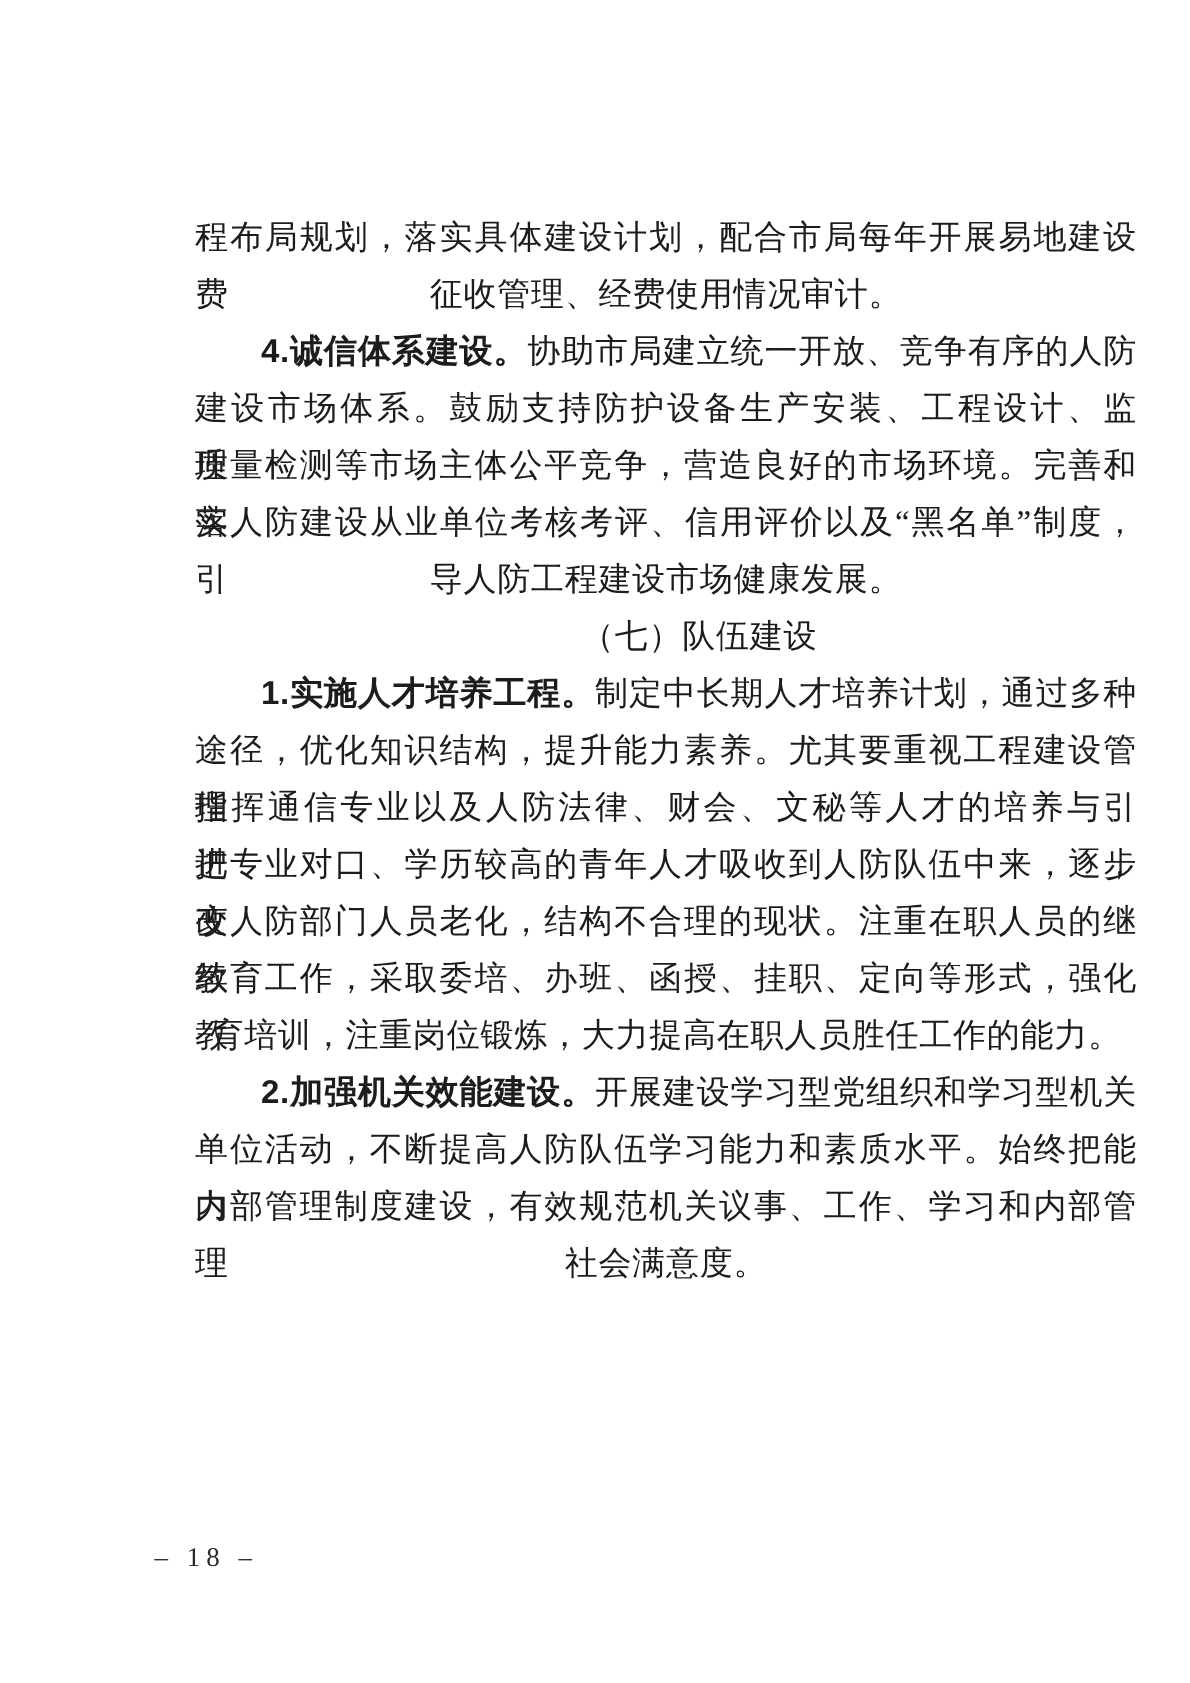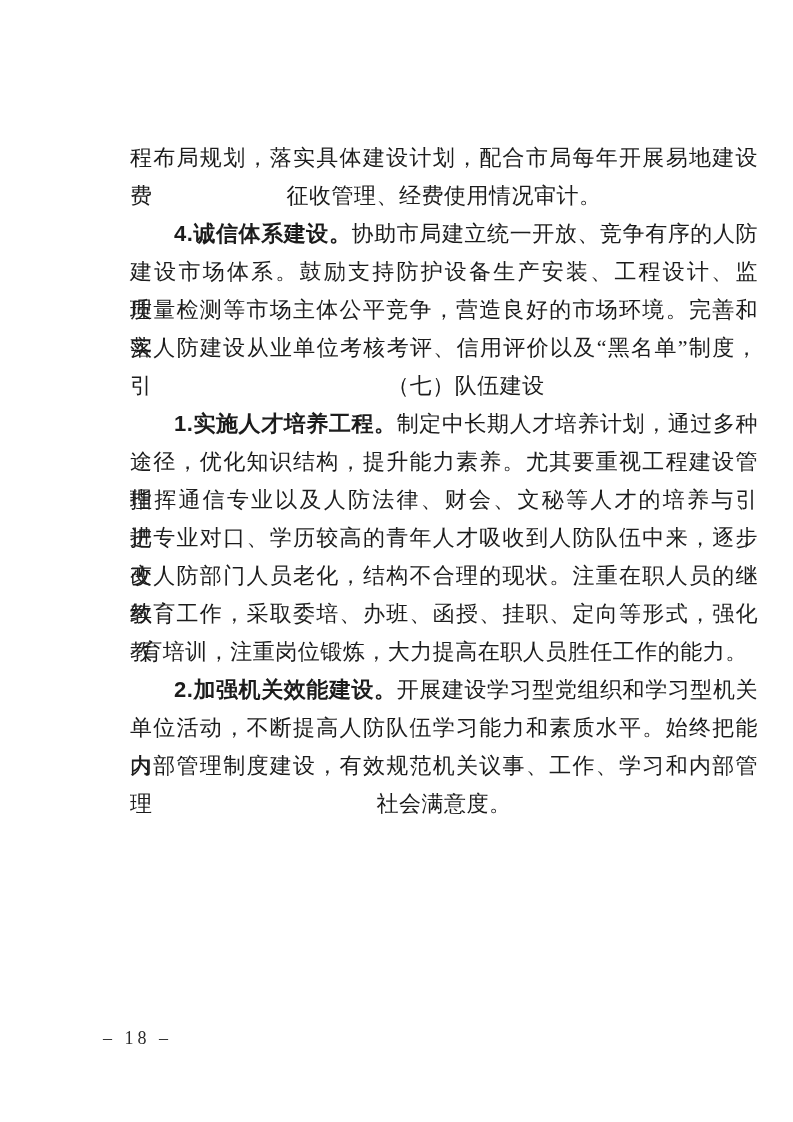--- a/index.html
+++ b/index.html
@@ -59,20 +59,21 @@
 <body>
 
 <div class="page">
   <div class="doc-body">
       <div class="line justify">程布局规划，落实具体建设计划，配合市局每年开展易地建设费</div>
       <div class="line">征收管理、经费使用情况审计。</div>
       <div class="line indent justify"><b>4.诚信体系建设。</b>协助市局建立统一开放、竞争有序的人防</div>
       <div class="line justify">建设市场体系。鼓励支持防护设备生产安装、工程设计、监理、</div>
       <div class="line justify">质量检测等市场主体公平竞争，营造良好的市场环境。完善和落</div>
       <div class="line justify">实人防建设从业单位考核考评、信用评价以及“黑名单”制度，引</div>
+      <div class="line">导人防工程建设市场健康发展。</div>
       <div class="line indent">（七）队伍建设</div>
       <div class="line indent justify"><b>1.实施人才培养工程。</b>制定中长期人才培养计划，通过多种</div>
       <div class="line justify">途径，优化知识结构，提升能力素养。尤其要重视工程建设管理、</div>
       <div class="line justify">指挥通信专业以及人防法律、财会、文秘等人才的培养与引进，</div>
       <div class="line justify">把专业对口、学历较高的青年人才吸收到人防队伍中来，逐步改</div>
       <div class="line justify">变人防部门人员老化，结构不合理的现状。注重在职人员的继续</div>
       <div class="line justify">教育工作，采取委培、办班、函授、挂职、定向等形式，强化教</div>
       <div class="line">育培训，注重岗位锻炼，大力提高在职人员胜任工作的能力。</div>
       <div class="line indent justify"><b>2.加强机关效能建设。</b>开展建设学习型党组织和学习型机关</div>
       <div class="line justify">单位活动，不断提高人防队伍学习能力和素质水平。始终把能力</div>

